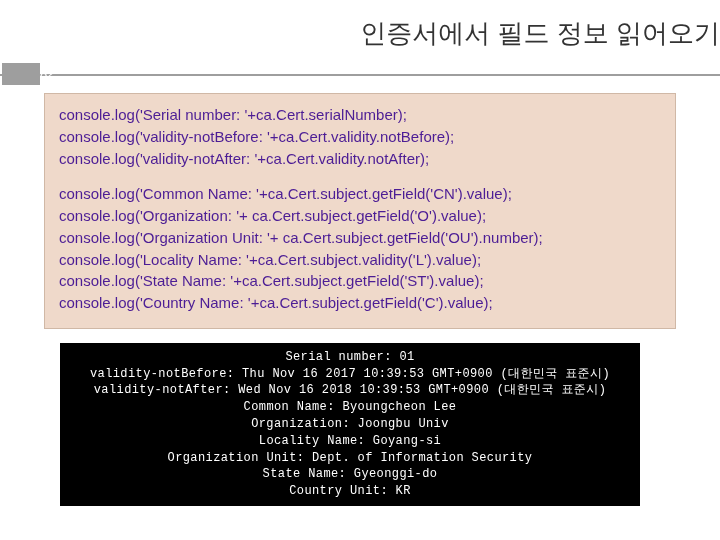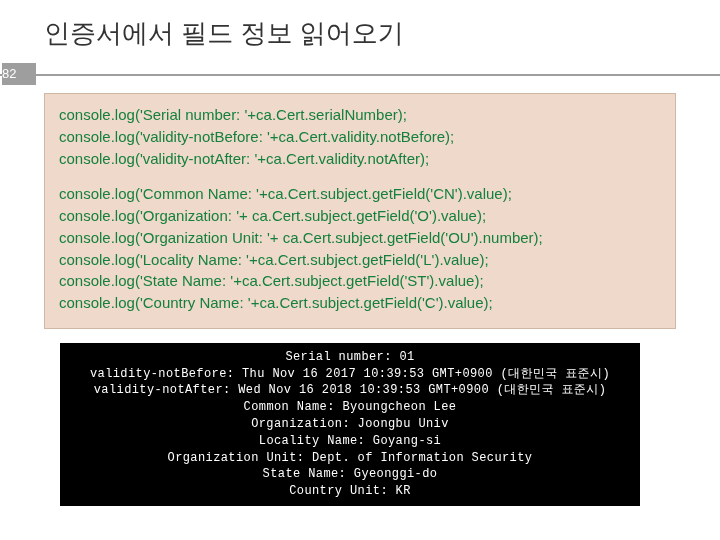--- a/index.html
+++ b/index.html
@@ -13,54 +13,56 @@
   .slide {
     width: 720px;
     height: 540px;
     position: relative;
   }
   .title {
     font-size: 26px;
     font-weight: 400;
     color: #333;
     padding: 16px 0 0 44px;
+    text-align: right;
   }
   .rule-row {
     margin-top: 12px;
     width: 100%;
     height: 22px;
     position: relative;
   }
   .page-badge {
     position: absolute;
     left: 2px;
     top: 0;
     width: 34px;
     height: 22px;
     background: #9e9e9e;
     color: #fff;
     font-size: 13px;
     line-height: 22px;
     text-align: left;
+    padding-left: 38px;
   }
   .rule-line {
     position: absolute;
     left: 0;
     right: 0;
     top: 50%;
     border-top: 2px solid #9e9e9e;
   }
   .code-box {
     margin: 8px 44px 0 44px;
     background: #efd9ca;
     border: 1px solid #d0b8a6;
     padding: 10px 14px 14px 14px;
     font-size: 15px;
     line-height: 1.45;
-    color: #15803d;
+    color: #4c1d95;
   }
   .code-line {
     white-space: pre-wrap;
     word-break: break-all;
     font-family: "Malgun Gothic", sans-serif;
   }
   .code-gap { height: 14px; }
   .terminal {
     margin: 14px 80px 0 60px;
     background: #000;
@@ -87,21 +89,21 @@
   </div>
 
   <div class="code-box">
     <div class="code-line">console.log('Serial number: '+ca.Cert.serialNumber);</div>
     <div class="code-line">console.log('validity-notBefore: '+ca.Cert.validity.notBefore);</div>
     <div class="code-line">console.log('validity-notAfter: '+ca.Cert.validity.notAfter);</div>
     <div class="code-gap"></div>
     <div class="code-line">console.log('Common Name: '+ca.Cert.subject.getField('CN').value);</div>
     <div class="code-line">console.log('Organization: '+ ca.Cert.subject.getField('O').value);</div>
     <div class="code-line">console.log('Organization Unit: '+ ca.Cert.subject.getField('OU').number);</div>
-    <div class="code-line">console.log('Locality Name: '+ca.Cert.subject.getField('L').value);</div>
+    <div class="code-line">console.log('Locality Name: '+ca.Cert.subject.validity('L').value);</div>
     <div class="code-line">console.log('State Name: '+ca.Cert.subject.getField('ST').value);</div>
     <div class="code-line">console.log('Country Name: '+ca.Cert.subject.getField('C').value);</div>
   </div>
 
   <div class="terminal">
     <div class="term-line">Serial number: 01</div>
     <div class="term-line">validity-notBefore: Thu Nov 16 2017 10:39:53 GMT+0900 (대한민국 표준시)</div>
     <div class="term-line">validity-notAfter: Wed Nov 16 2018 10:39:53 GMT+0900 (대한민국 표준시)</div>
     <div class="term-line">Common Name: Byoungcheon Lee</div>
     <div class="term-line">Organization: Joongbu Univ</div>

